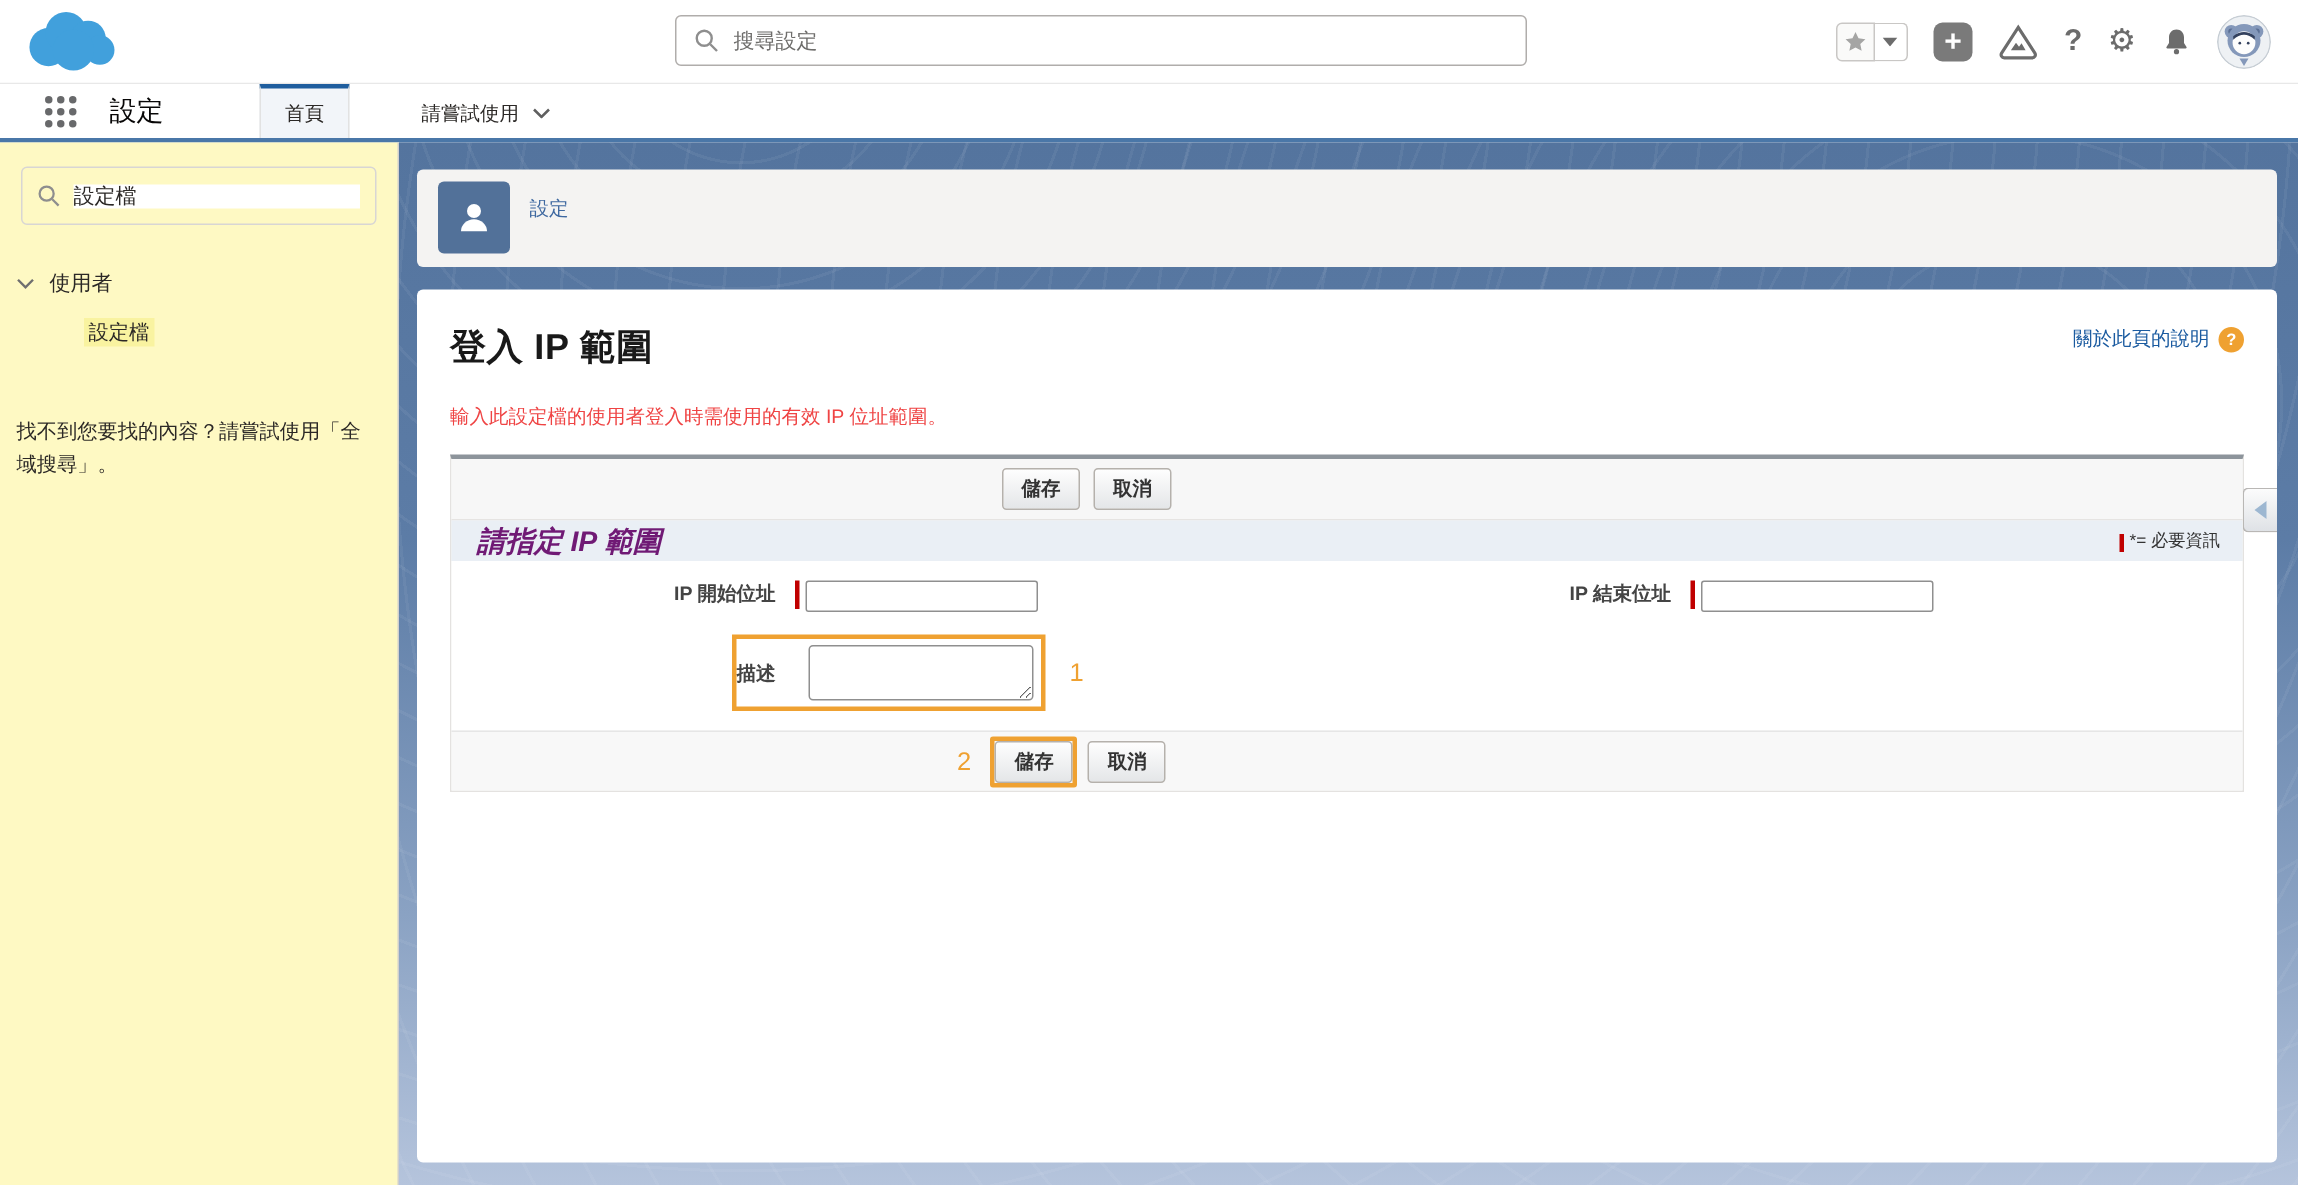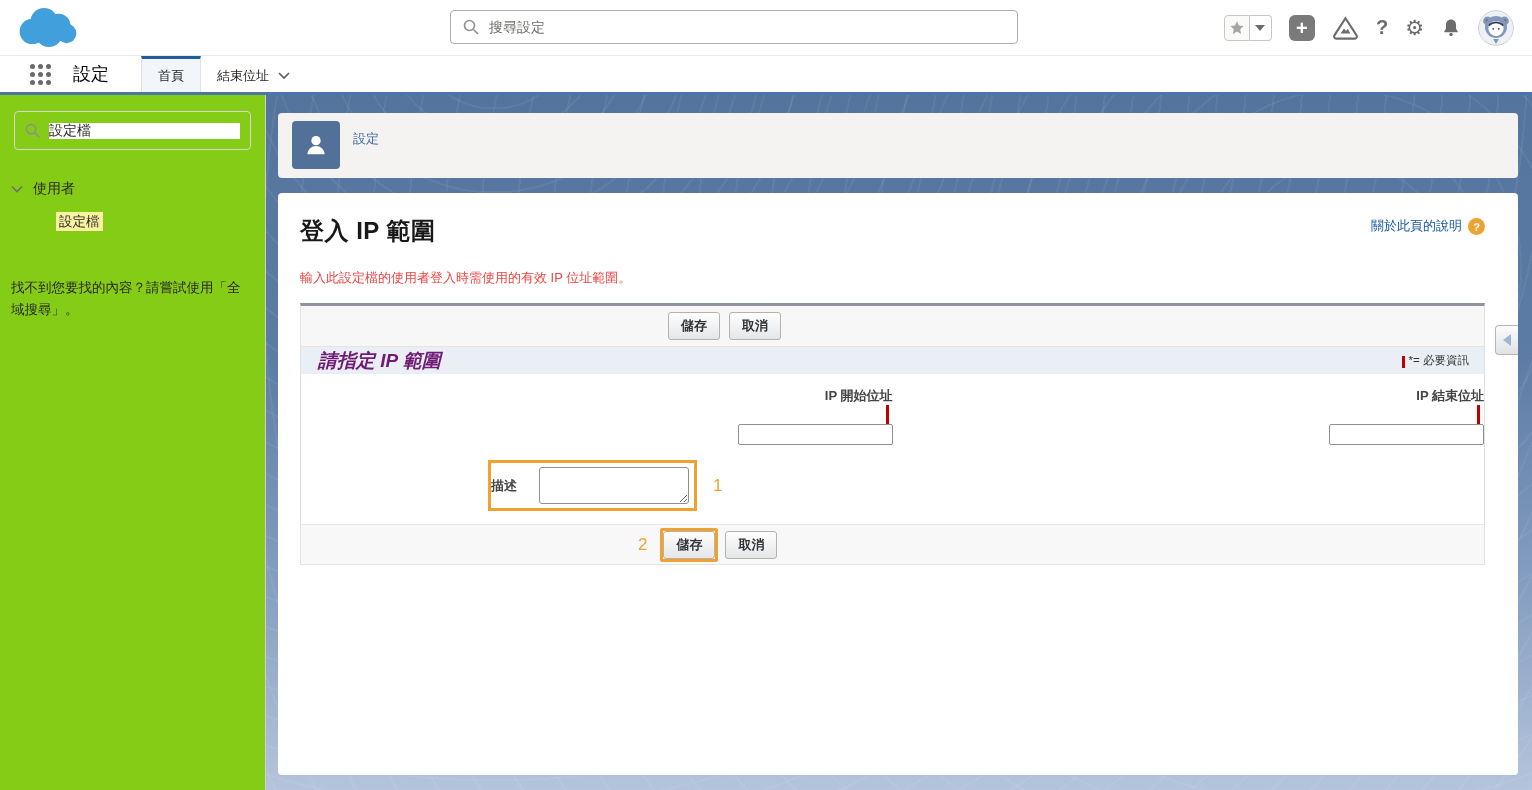--- a/index.html
+++ b/index.html
@@ -30,28 +30,28 @@
 
   
   .navbar { height:40px; background:#fff; border-top:1px solid #e8e8e8;
     border-bottom:3px solid #4a77a8; display:flex; align-items:stretch; }
   .waffle { display:grid; grid-template-columns:repeat(3,5px); grid-gap:3px;
     align-self:center; margin-left:30px; cursor:pointer; }
   .waffle span { width:5px; height:5px; border-radius:50%; background:#68696b; }
   .appname { align-self:center; font-size:18px; color:#080707; margin-left:22px; }
   .tabs { display:flex; margin-left:32px; }
   .tab { display:flex; align-items:center; padding:0 16px; font-size:13px; color:#2b2826;
-    border-top:3px solid transparent; cursor:pointer; }
+    border-top:3px solid transparent; cursor:pointer;margin-left:32px; }
   .tab.active { background:#f2f5f9; border-top:3px solid #1f5e9e;
     border-left:1px solid #e2e2e2; border-right:1px solid #e2e2e2; }
   .tab .chev { margin-left:9px; }
 
   
   .main { display:flex; height:695px; }
-  .sidebar { width:266px; background:#84cc16; border-right:1px solid #d0cfcd; padding-top:16px; }
+  .sidebar { width:266px; background:#fef9c3; border-right:1px solid #d0cfcd; padding-top:16px; }
   .sb-search { margin:0 14px; height:39px; border:1px solid #d8d6d4; border-radius:4px;
     display:flex; align-items:center; padding:0 10px; }
   .sb-search input { border:none; outline:none; flex:1; font-size:14px; margin-left:9px;
     color:#2b2826; font-family:inherit; }
   .sb-tree { margin-top:30px; }
   .sb-group { display:flex; align-items:center; padding-left:11px; font-size:14px; color:#2b2826; cursor:pointer; }
   .sb-group .glabel { margin-left:10px; }
   .sb-item { margin:15px 0 0 56px; font-size:13.5px; }
   .sb-item .hl { background:#f9f3a0; padding:2px 3px; color:#2b2826; cursor:pointer; }
   .sb-note { margin:46px 12px 0 11px; font-size:13.5px; color:#2b2826; line-height:1.65; }
@@ -62,21 +62,21 @@
       repeating-radial-gradient(circle at 18% -10%, rgba(255,255,255,0) 0 26px, rgba(255,255,255,.055) 26px 28px),
       repeating-radial-gradient(circle at 85% 25%, rgba(255,255,255,0) 0 34px, rgba(255,255,255,.05) 34px 36px),
       linear-gradient(180deg,#54749e 0%,#5c7ca6 38%,#8aa2c3 74%,#b5c4dc 100%); }
 
   .crumbcard { height:65px; background:#f4f3f2; border-radius:4px; display:flex; padding:8px 0 0 14px; }
   .crumbicon { width:48px; height:48px; border-radius:4px; background:#527199;
     display:flex; align-items:center; justify-content:center; }
   .crumblink { font-size:13px; color:#3e68a0; margin:9px 0 0 13px; text-decoration:none; cursor:pointer; }
 
   .card { flex:1; margin-top:15px; background:#fff; border-radius:4px; position:relative;
-    padding:22px 33px 0 22px; }
+    padding:22px 22px 0 22px; }
   .card-head { display:flex; justify-content:space-between; align-items:flex-start; }
   .pagetitle { font-size:24px; font-weight:bold; color:#191919; letter-spacing:.5px; }
   .helpwrap { display:flex; align-items:flex-end; gap:6px; margin-top:2px; cursor:pointer; }
   .helplink { font-size:13px; color:#1b5ba0; text-decoration:none; }
   .helpdot { width:17px; height:17px; border-radius:50%; background:#efa131; color:#fff;
     font-size:11px; font-weight:bold; display:flex; align-items:center; justify-content:center; }
   .pagedesc { font-size:13px; color:#ef4444; margin-top:22px; }
 
   
   .formblock { margin-top:16px; border:1px solid #e4e2e0; border-top:3px solid #8d949b; }
@@ -85,21 +85,21 @@
   .btn { font-size:13px; font-weight:bold; color:#333; padding:4px 12px; border-radius:3px;
     border:1px solid #b5b1ac; background:linear-gradient(#fefefe,#e4e6e8); cursor:pointer;
     font-family:inherit; }
   .sectionrow { background:#eaeff5; height:27px; display:flex; align-items:center;
     justify-content:space-between; padding:0 15px 0 17px; }
   .sectiontitle { font-size:19px; font-weight:bold; color:#701a75;font-style:italic; }
   .reqlegend { display:flex; align-items:flex-end; font-size:11.5px; color:#333; }
   .reqbar { display:inline-block; width:3px; height:12px; background:#c00000; margin-right:4px; }
   .fields { background:#fff; padding:13px 0 20px 0; }
   .fieldrow { display:flex; }
-  .fieldcol { display:flex; align-items:flex-end; width:50%;flex-direction:column; }
+  .fieldcol { display:flex; align-items:flex-start; width:50%; }
   .flabel { width:216px; text-align:right; font-size:13px; font-weight:bold; color:#444; }
   .fbar { width:3px; height:19px; background:#c00000; margin:0 4px 0 13px; }
   .finput { width:155px; height:21px; border:1px solid #8f8f8f; border-radius:2px;
     font-family:inherit; font-size:13px; padding:0 4px; }
   .descrow { position:relative; display:flex; margin-top:22px; align-items:flex-start; }
   .ftext { width:150px; height:37px; margin-left:22px; border:1px solid #8f8f8f; border-radius:3px;
     resize:both; font-family:inherit; font-size:13px; }
   .annotbox1 { position:absolute; left:187px; top:-7px; width:209px; height:51px;
     border:3px solid #efa131; pointer-events:none; }
   .annot-num { color:#efa131; font-size:17px; }
@@ -190,21 +190,21 @@
       <span></span>
       <span></span>
       <span></span>
       <span></span>
       <span></span>
   </span>
   <span class="appname">設定</span>
   <div class="tabs">
     <span class="tab active">首頁</span>
     <span class="tab">
-      <span>結束位址</span>
+      <span>請嘗試使用</span>
       <svg class="chev" width="12" height="7" viewBox="0 0 12 7">
         <polyline points="1,1 6,6 11,1" fill="none" stroke="#5f5f5f" stroke-width="1.7"></polyline>
       </svg>
     </span>
   </div>
 </div>
 
 <div class="main">
 
   <div class="sidebar">

